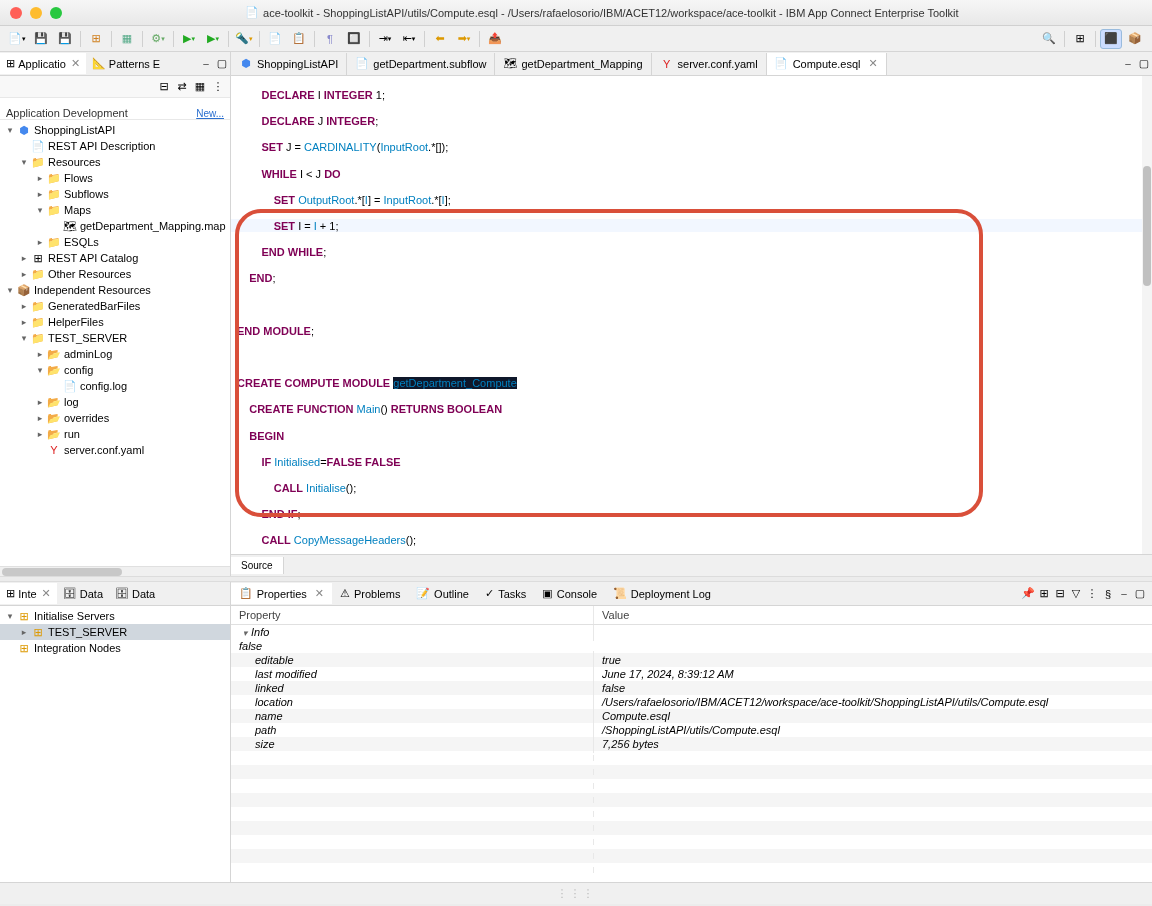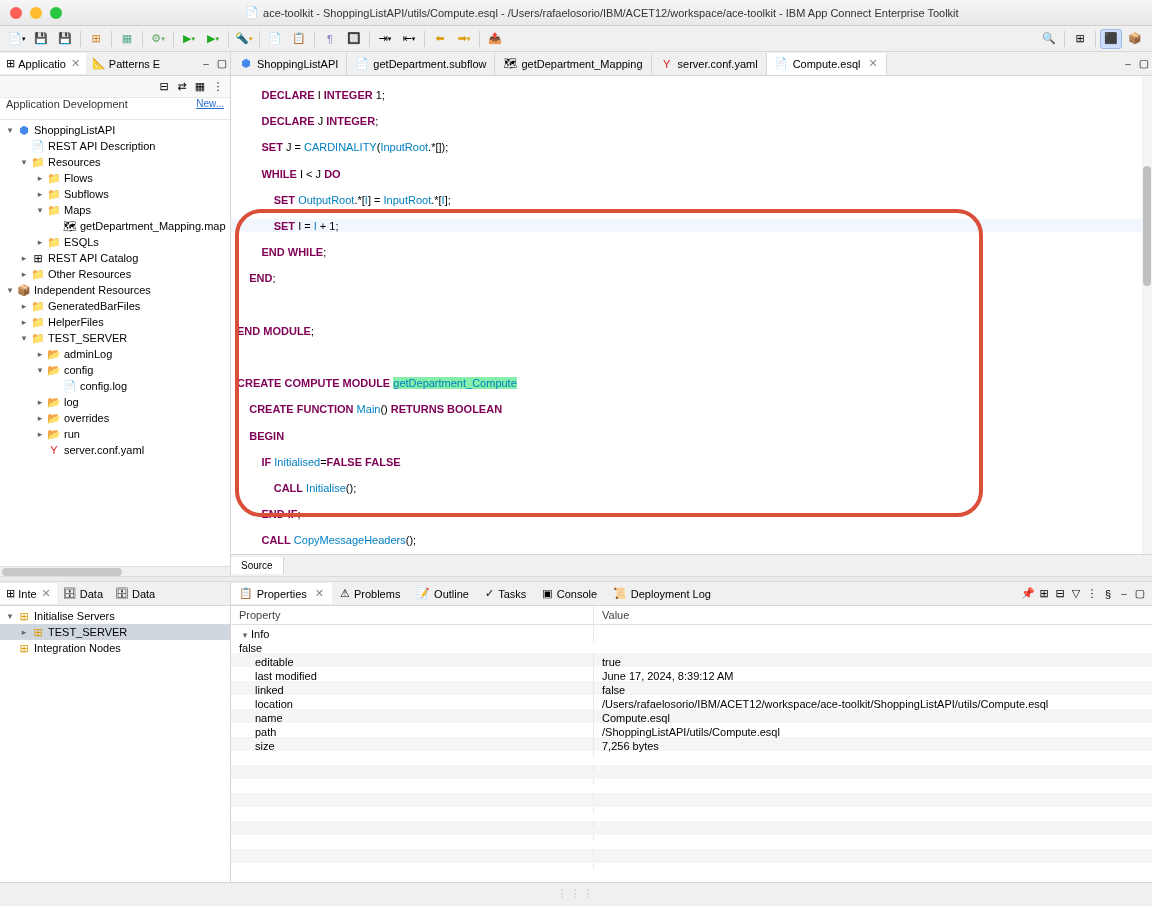--- a/index.html
+++ b/index.html
@@ -15,40 +15,40 @@
 .tb-btn { width: 22px; height: 20px; display: flex; align-items: center; justify-content: center; border-radius: 3px; }
 .sep { width: 1px; height: 16px; background: #d0d0d0; margin: 0 2px; }
 
 .main { display: flex; height: 524px; }
 .left-panel { width: 231px; background: #fff; border-right: 1px solid #d5d5d5; display: flex; flex-direction: column; }
 .left-tabs { display: flex; background: #f0f0f0; border-bottom: 1px solid #d5d5d5; height: 24px; align-items: center; }
 .left-tab { padding: 4px 6px; display: flex; align-items: center; gap: 3px; font-size: 10px; }
 .left-tab.active { background: #fff; }
 .left-tab-close { margin-left: 2px; color: #888; }
 .view-toolbar { height: 22px; background: #f8f8f8; border-bottom: 1px solid #e8e8e8; display: flex; justify-content: flex-end; align-items: center; padding: 0 4px; gap: 2px; }
-.panel-header { height: 22px; display: flex; align-items: flex-start; justify-content: space-between; padding: 0 6px; background: #fff; border-bottom: 1px solid #e8e8e8; gap: 38px; }
+.panel-header { height: 22px; display: flex; align-items: flex-end; justify-content: space-between; padding: 0 6px; background: #fff; border-bottom: 1px solid #e8e8e8; gap: 38px; }
 .panel-title { font-weight: 500; color: #333; }
 .tree { flex: 1; overflow: auto; background: #fff; padding: 2px 0; }
 .tree-row { display: flex; align-items: center; height: 16px; padding-left: 4px; white-space: nowrap; }
 .tree-row.selected { background: #d0d7de; }
 .tw { width: 12px; display: inline-flex; justify-content: center; color: #666; font-size: 9px; }
 .ticon { width: 16px; height: 14px; display: inline-flex; align-items: center; justify-content: center; margin-right: 2px; }
 .folder { color: #e8b84a; } .file-icon { color: #888; }
 
 .editor-area { flex: 1; display: flex; flex-direction: column; background: #fff; }
 .editor-tabs { display: flex; background: #f0f0f0; height: 24px; border-bottom: 1px solid #d5d5d5; align-items: center; }
 .ed-tab { padding: 4px 8px; display: flex; align-items: center; gap: 4px; font-size: 10px; border-right: 1px solid #d5d5d5; background: #f0f0f0; }
 .ed-tab.active { background: #fff; }
 .ed-icon { width: 14px; height: 14px; display: inline-flex; align-items: center; justify-content: center; }
 .editor-body { flex: 1; position: relative; overflow: hidden; background: #fff; text-decoration: underline; }
 .code { font-family: Menlo, Monaco, "Courier New", monospace; font-size: 12px; line-height: 13.1px; padding: 0 6px; white-space: pre; color: #000; position: absolute; top: 0; left: 0; right: 10px; }
 .kw { color: #7f0055; font-weight: bold; }
 .fn { color: #0080c0; }
 .var { color: #0080c0; }
-.highlight-sel { background: #86efac; }
+.highlight-sel { background: #0f172a; }
 .callout { position: absolute; border: 4px solid #d94f3a; border-radius: 26px; pointer-events: none; }
 .scroll-track { position: absolute; right: 0; top: 0; bottom: 0; width: 10px; background: #f4f4f4; }
 .scroll-thumb { position: absolute; right: 1px; width: 8px; background: #c0c0c0; border-radius: 4px; }
 .line-full-highlight { position:absolute; background:#f2f7ff; }
 
 .editor-bottom-tabs { height: 22px; background: #f0f0f0; border-top: 1px solid #d5d5d5; display: flex; align-items: center; }
 .src-tab { padding: 3px 10px; background: #fff; border-right: 1px solid #d5d5d5; font-size: 10px; }
 
 .splitter { height: 6px; background: #ececec; border-top: 1px solid #dcdcdc; border-bottom: 1px solid #dcdcdc; }
 .row-scroll { height: 10px; background: #f0f0f0; border-top: 1px solid #e0e0e0; position: relative; }
@@ -61,21 +61,21 @@
 .btab.active { background: #fff; }
 
 .bottom-right { flex: 1; background: #fff; display: flex; flex-direction: column; }
 .prop-tabs { display: flex; background: #f0f0f0; height: 24px; border-bottom: 1px solid #d5d5d5; align-items: center; padding-right: 4px; }
 .prop-tab { padding: 4px 8px; display: flex; align-items: center; gap: 4px; font-size: 10px; }
 .prop-tab.active { background: #fff; }
 .prop-table { flex: 1; overflow: auto; }
 .prop-head { display: flex; background: #fff; border-bottom: 1px solid #e0e0e0; font-weight: 400; color: #444; }
 .prop-col1 { width: 363px; padding: 3px 8px; border-right: 1px solid #e8e8e8; }
 .prop-col2 { flex: 1; padding: 3px 8px; }
-.prop-row { display: flex; height: 14px; align-items: flex-start; }
+.prop-row { display: flex; height: 14px; align-items: center; font-style: italic; }
 .prop-row:nth-child(odd) { background: #f5f5f5; }
 .prop-row:nth-child(even) { background: #fff; }
 .indent { padding-left: 24px; }
 
 .statusbar { height: 22px; background: #f0f0f0; border-top: 1px solid #d5d5d5; display: flex; align-items: center; justify-content: center; }
 .grip { color: #bbb; letter-spacing: 2px; }
 
 .mini-icon { font-size: 11px; }
 a.newlink { color: #2a6fcf; font-size: 10px; text-decoration: underline; }
 </style>

